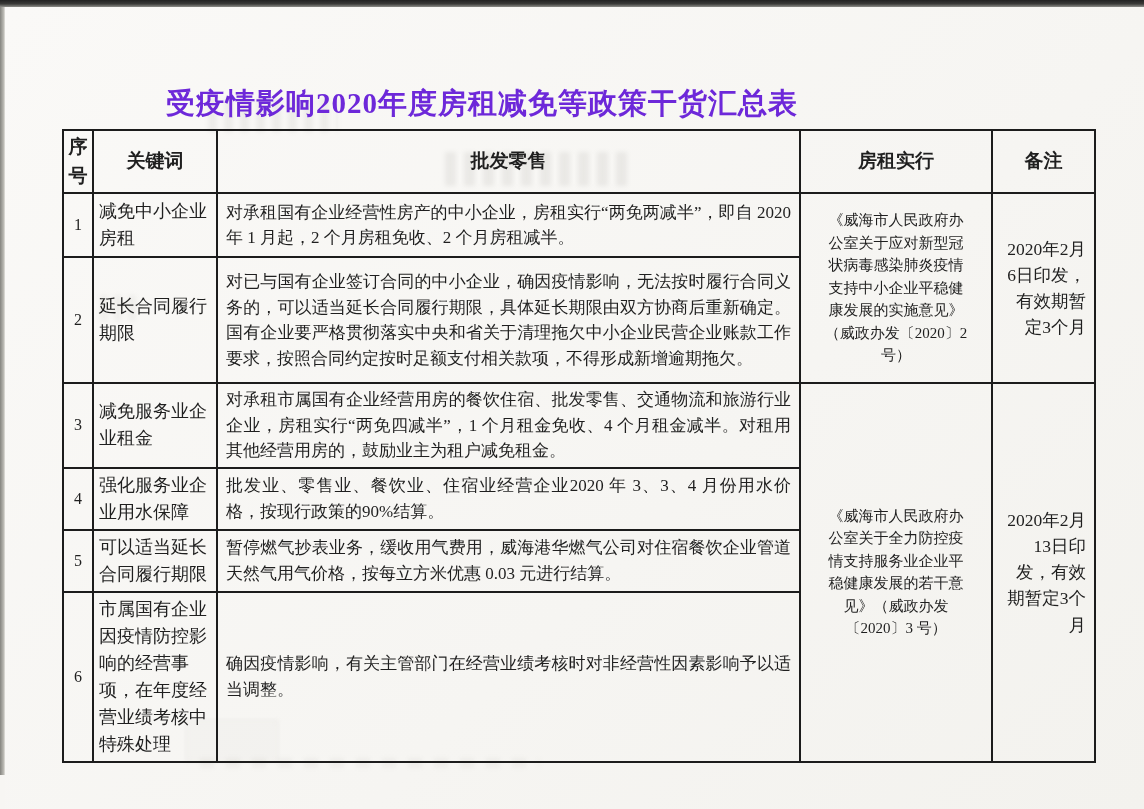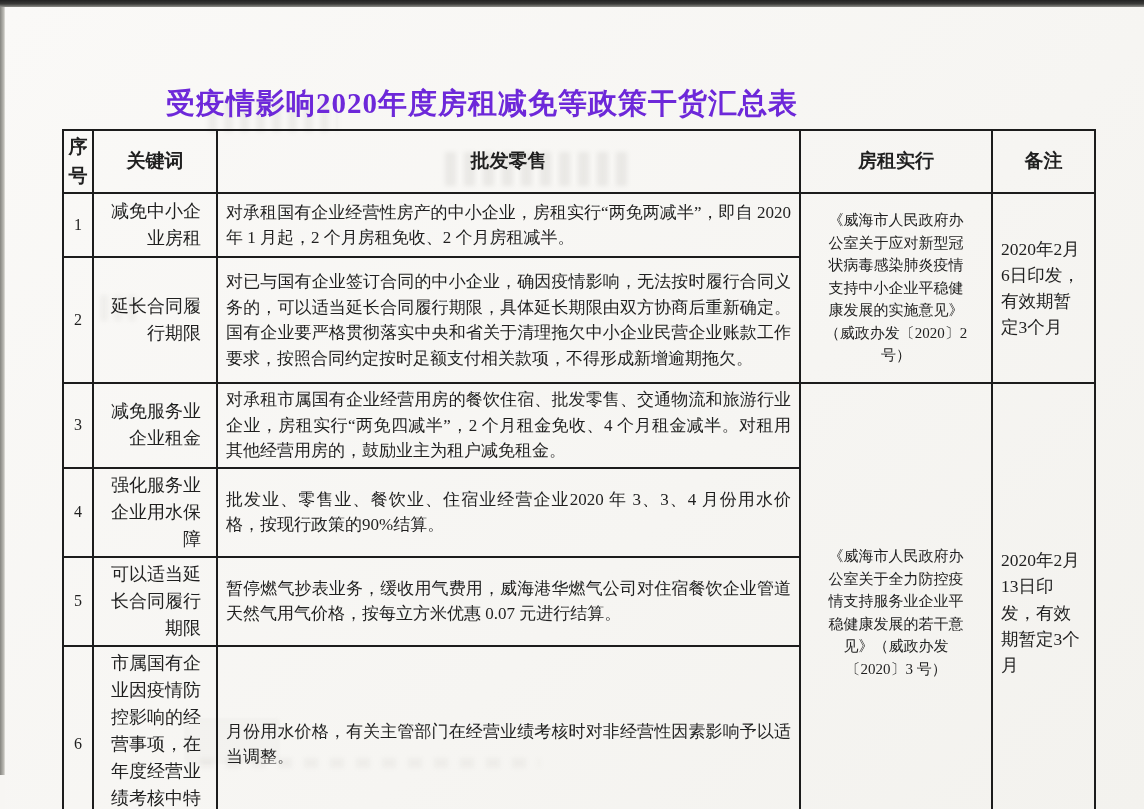--- a/index.html
+++ b/index.html
@@ -41,24 +41,24 @@
   .policy-table th {
     font-size:19px; font-weight:600; text-align:center;
     height:43px; padding:2px 2px;
   }
   col.c-no { width:30px; }
   col.c-kw { width:124px; }
   col.c-content { width:583px; }
   col.c-source { width:192px; }
   col.c-remark { width:103px; }
   td.no-cell { text-align:center; font-size:16px; padding:2px 1px; }
-  td.kw-cell { text-align:right; font-size:18px; padding:3px 15px; }
+  td.kw-cell { text-align:left; font-size:18px; padding:3px 5px; }
   td.content-cell { text-align:justify; font-size:17px; padding:3px 8px; }
   td.source-cell { text-align:center; font-size:15px; padding:3px 22px;margin-left:32px; }
-  td.remark-cell { text-align:left; font-size:17.5px; padding:3px 8px;border-radius:13px; }
+  td.remark-cell { text-align:right; font-size:17.5px; padding:3px 8px;border-radius:13px; }
   tr.r-h1 td { height:64px; }
   tr.r-h2 td { height:126px; }
   tr.r-h3 td { height:83px; }
   tr.r-h4 td { height:58px; }
   tr.r-h5 td { height:55px; }
   tr.r-h6 td { height:145px;margin-top:26px; }
   
   .smudge { position:absolute; pointer-events:none; filter:blur(2px); opacity:.5; }
   .smudge-1 {
     top:98px; left:208px; width:130px; height:34px;
@@ -123,33 +123,33 @@
       <td class="remark-cell" rowspan="2">2020年2月6日印发，有效期暂定3个月</td>
     </tr>
     <tr class="r-h2">
       <td class="no-cell">2</td>
       <td class="kw-cell">延长合同履行期限</td>
       <td class="content-cell">对已与国有企业签订合同的中小企业，确因疫情影响，无法按时履行合同义务的，可以适当延长合同履行期限，具体延长期限由双方协商后重新确定。国有企业要严格贯彻落实中央和省关于清理拖欠中小企业民营企业账款工作要求，按照合同约定按时足额支付相关款项，不得形成新增逾期拖欠。</td>
     </tr>
     <tr class="r-h3">
       <td class="no-cell">3</td>
       <td class="kw-cell">减免服务业企业租金</td>
-      <td class="content-cell">对承租市属国有企业经营用房的餐饮住宿、批发零售、交通物流和旅游行业企业，房租实行“两免四减半”，2 个月租金免收、4 个月租金减半。对租用其他经营用房的，鼓励业主为租户减免租金。</td>
+      <td class="content-cell">对承租市属国有企业经营用房的餐饮住宿、批发零售、交通物流和旅游行业企业，房租实行“两免四减半”，1 个月租金免收、4 个月租金减半。对租用其他经营用房的，鼓励业主为租户减免租金。</td>
       <td class="source-cell" rowspan="4">《威海市人民政府办公室关于全力防控疫情支持服务业企业平稳健康发展的若干意见》（威政办发〔2020〕3 号）</td>
       <td class="remark-cell" rowspan="4">2020年2月13日印发，有效期暂定3个月</td>
     </tr>
     <tr class="r-h4">
       <td class="no-cell">4</td>
       <td class="kw-cell">强化服务业企业用水保障</td>
       <td class="content-cell">批发业、零售业、餐饮业、住宿业经营企业2020 年 3、3、4 月份用水价格，按现行政策的90%结算。</td>
     </tr>
     <tr class="r-h5">
       <td class="no-cell">5</td>
       <td class="kw-cell">可以适当延长合同履行期限</td>
-      <td class="content-cell">暂停燃气抄表业务，缓收用气费用，威海港华燃气公司对住宿餐饮企业管道天然气用气价格，按每立方米优惠 0.07 元进行结算。</td>
+      <td class="content-cell">暂停燃气抄表业务，缓收用气费用，威海港华燃气公司对住宿餐饮企业管道天然气用气价格，按每立方米优惠 0.03 元进行结算。</td>
     </tr>
     <tr class="r-h6">
       <td class="no-cell">6</td>
       <td class="kw-cell">市属国有企业因疫情防控影响的经营事项，在年度经营业绩考核中特殊处理</td>
-      <td class="content-cell">月份用水价格，有关主管部门在经营业绩考核时对非经营性因素影响予以适当调整。</td>
+      <td class="content-cell">确因疫情影响，有关主管部门在经营业绩考核时对非经营性因素影响予以适当调整。</td>
     </tr>
   </tbody>
 </table>
 
 </body></html>

